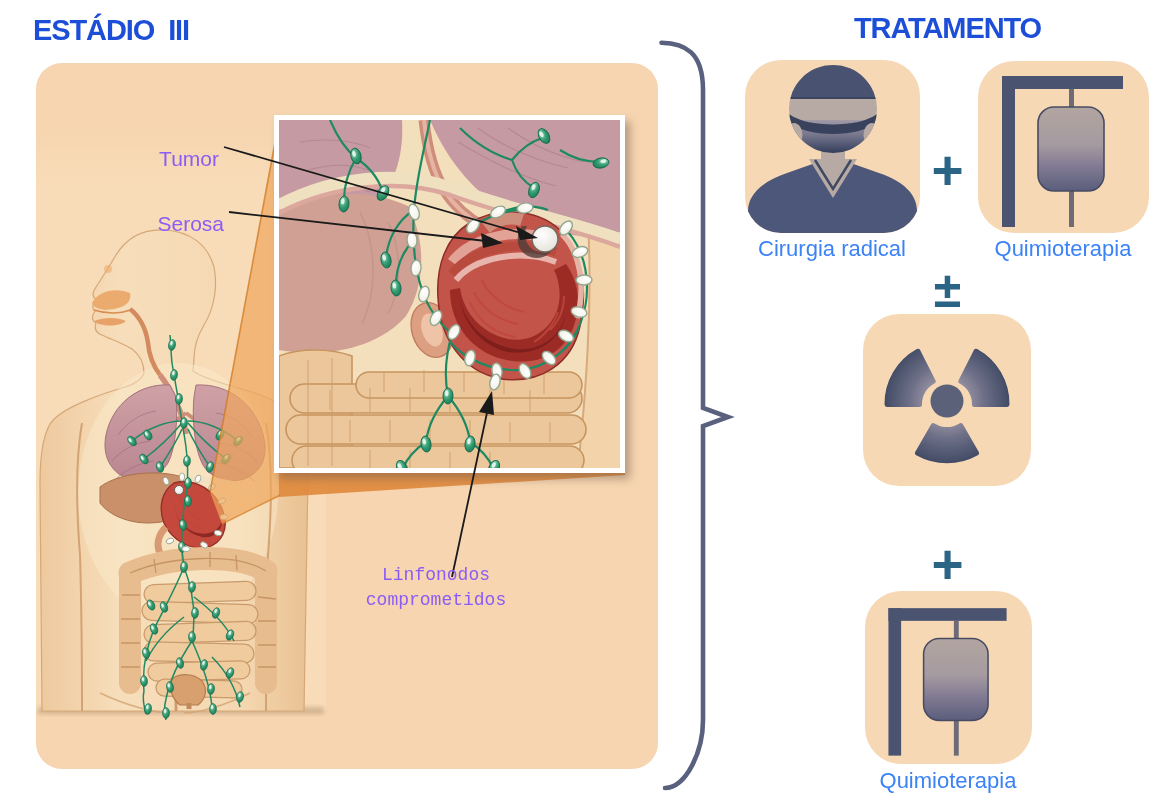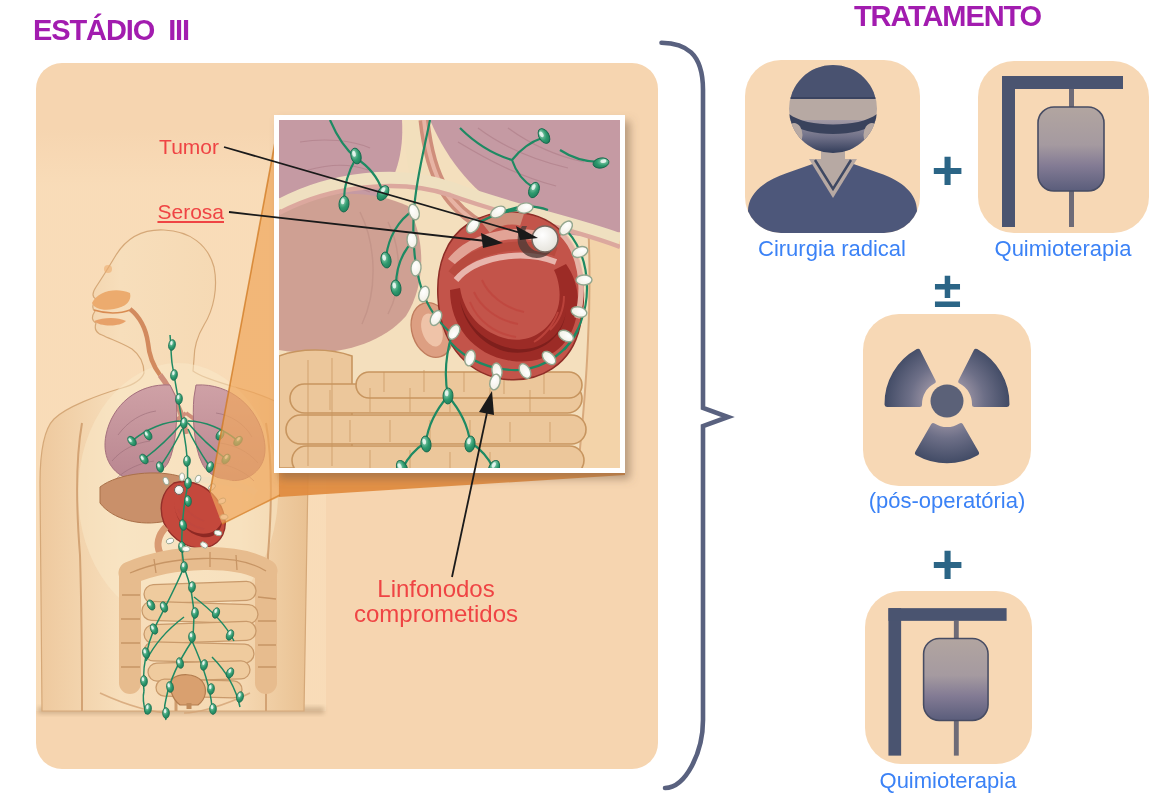--- a/index.html
+++ b/index.html
@@ -1,27 +1,27 @@
 <!DOCTYPE html>
 <html><head>
 <meta charset="utf-8">
 <style>
   html,body{margin:0;padding:0;background:#ffffff;}
   body{width:1162px;height:810px;position:relative;overflow:hidden;
        font-family:"Liberation Sans","DejaVu Sans",sans-serif;}
   .abs{position:absolute;}
-  .section-title{font-weight:bold;font-size:29px;color:#a21caf;letter-spacing:-1.1px;}
+  .section-title{font-weight:bold;font-size:29px;color:#1d4ed8;letter-spacing:-1.1px;}
   #estadio-title{left:33px;top:14px;word-spacing:7px;}
-  #tratamento-title{left:810px;top:0;width:275px;text-align:center;}
+  #tratamento-title{left:810px;top:12px;width:275px;text-align:center;}
   #panel{left:36px;top:63px;width:622px;height:706px;background:#f6d5b0;border-radius:26px;}
   #anatomy-svg{left:0;top:0;}
-  .callout{font-size:21px;color:#ef4444;}
+  .callout{font-size:21px;color:#8b5cf6;margin-top:12px;}
   #tumor-label{left:100px;top:135px;width:119px;text-align:right;}
-  #serosa-label{left:100px;top:200px;width:124px;text-align:right;text-decoration:underline;}
-  #lymph-label{left:346px;top:577px;width:180px;text-align:center;line-height:24.5px;font-size:24px;}
+  #serosa-label{left:100px;top:200px;width:124px;text-align:right;}
+  #lymph-label{left:346px;top:551px;width:180px;text-align:center;line-height:24.5px;font-size:18px;font-family:Liberation Mono, monospace;}
   .treat-box{background:#f7d8b5;border-radius:36px;overflow:hidden;}
   #surgery-box{left:745px;top:60px;width:175px;height:173px;}
   #chemo-box-1{left:978px;top:61px;width:171px;height:172px;}
   #radio-box{left:863px;top:314px;width:168px;height:172px;}
   #chemo-box-2{left:865px;top:591px;width:167px;height:173px;}
   .op{font-weight:bold;color:#2b6586;text-align:center;}
   #plus-top{left:920px;top:143px;width:55px;font-size:55px;line-height:55px;}
   #plus-mid{left:920px;top:263px;width:55px;font-size:50px;line-height:55px;}
   #plus-bottom{left:920px;top:537px;width:55px;font-size:55px;line-height:55px;}
   .treat-label{font-size:22px;color:#3b82f6;text-align:center;line-height:25px;}
@@ -425,21 +425,20 @@
     <g fill="url(#bladegrad)" stroke="url(#bladegrad)" stroke-width="5" stroke-linejoin="round">
       <path d="M113,37.3 A60,60 0 0 1 144,90.5 L111.5,90.5 A25.5,25.5 0 0 0 97.8,67.4 Z"></path>
       <path d="M55,37.3 A60,60 0 0 0 24,90.5 L56.5,90.5 A25.5,25.5 0 0 1 70.2,67.4 Z"></path>
       <path d="M54.5,139 A60,60 0 0 0 113.5,139 L97.7,111.6 A25.5,25.5 0 0 1 70.3,111.6 Z"></path>
     </g>
     <circle cx="84" cy="87" r="16.5" fill="#5b6178"></circle>
   </svg>
 </div>
 
 <div class="abs treat-label" id="radio-label">
-  <div>(pós-operatória)</div>
 </div>
 
 <div class="abs op" id="plus-bottom">+</div>
 
 <div class="abs treat-box" id="chemo-box-2">
   <svg width="167" height="173" viewBox="0 0 171 172">
     <rect x="91" y="28" width="5" height="138" fill="#6e6b77"></rect>
     <rect x="24" y="15" width="13" height="151" fill="#4a5470"></rect>
     <rect x="24" y="15" width="121" height="13" fill="#4a5470"></rect>
     <rect x="60" y="46" width="66" height="84" rx="16" fill="url(#baggrad)" stroke="#474c63" stroke-width="1.6"></rect>

